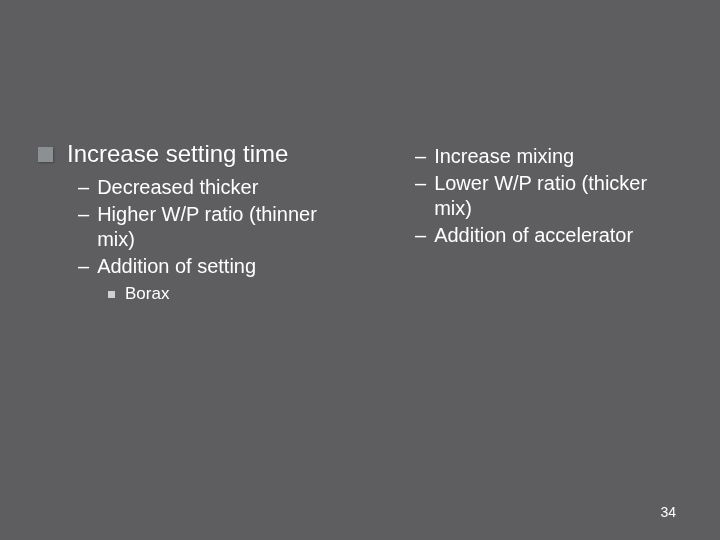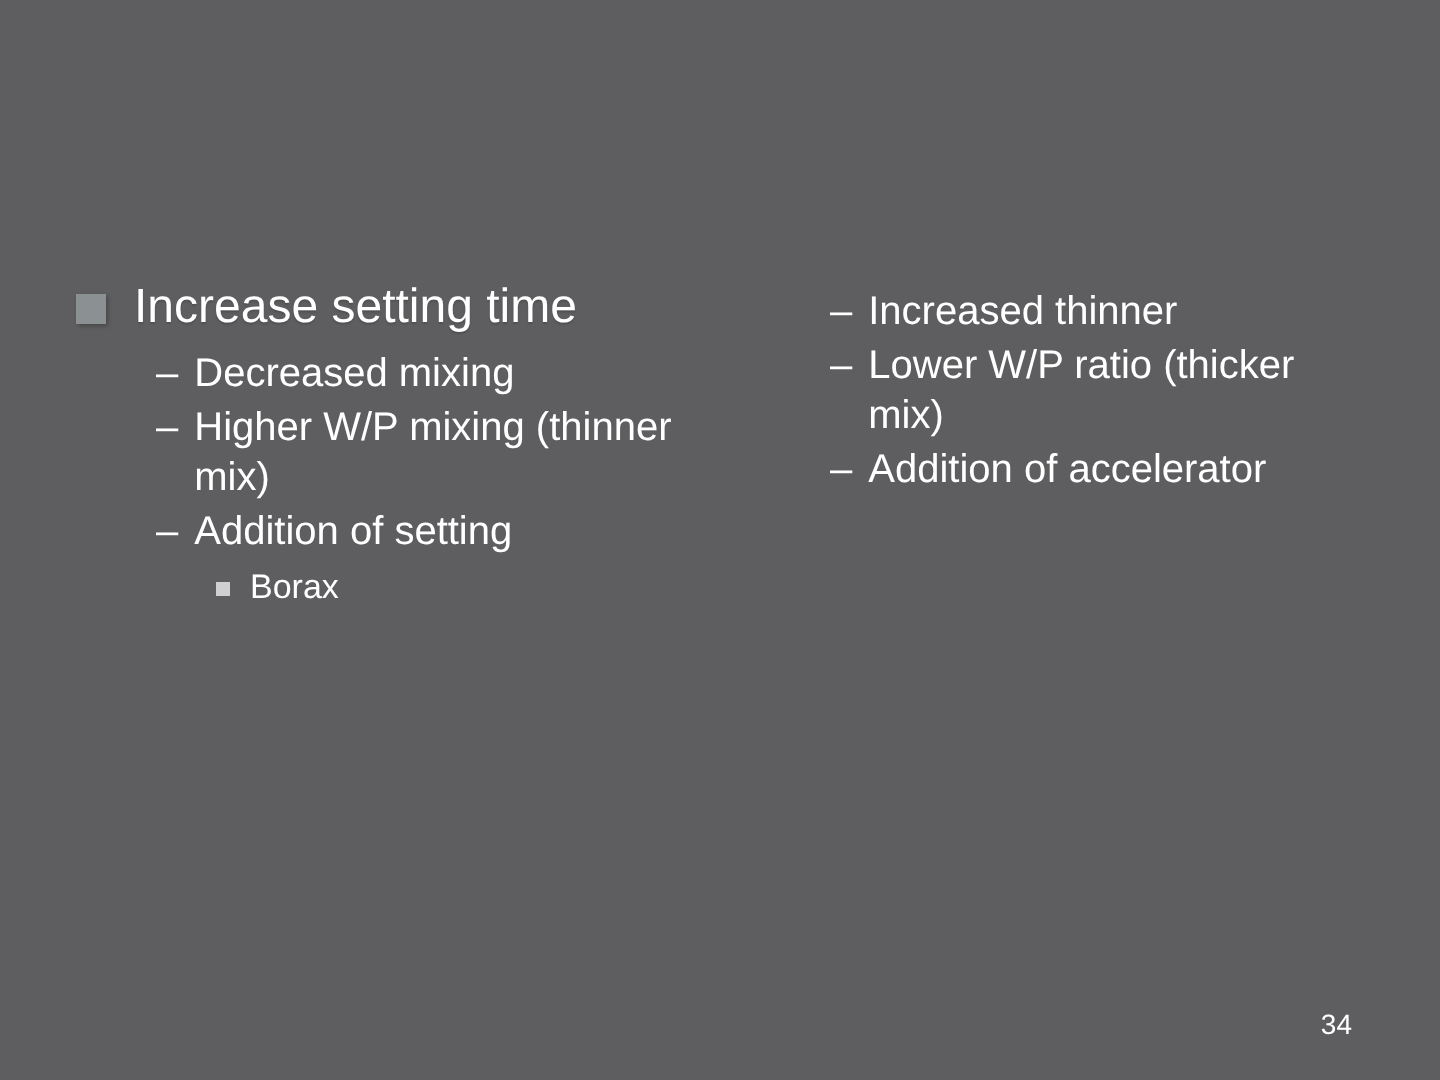--- a/index.html
+++ b/index.html
@@ -114,44 +114,44 @@
   <div class="columns">
 
     <div class="col">
       <div class="bullet-row">
         <span class="bullet-square"></span>
         <span class="bullet-text">Increase setting time</span>
       </div>
       <div class="sub-list">
         <div class="sub-item">
           <span class="dash">–</span>
-          <span class="sub-text">Decreased mixing</span>
+          <span class="sub-text">Decreased thicker</span>
         </div>
         <div class="sub-item">
           <span class="dash">–</span>
-          <span class="sub-text">Higher W/P mixing (thinner mix)</span>
+          <span class="sub-text">Higher W/P ratio (thinner mix)</span>
         </div>
         <div class="sub-item">
           <span class="dash">–</span>
           <span class="sub-text">Addition of setting</span>
         </div>
         <div class="subsub-list">
           <div class="subsub-item">
             <span class="sq-small"></span>
             <span class="subsub-text">Borax</span>
           </div>
         </div>
       </div>
     </div>
 
     <div class="col">
       <div class="sub-list">
         <div class="sub-item">
           <span class="dash">–</span>
-          <span class="sub-text">Increased thinner</span>
+          <span class="sub-text">Increase mixing</span>
         </div>
         <div class="sub-item">
           <span class="dash">–</span>
           <span class="sub-text">Lower W/P ratio (thicker mix)</span>
         </div>
         <div class="sub-item">
           <span class="dash">–</span>
           <span class="sub-text">Addition of accelerator</span>
         </div>
       </div>

